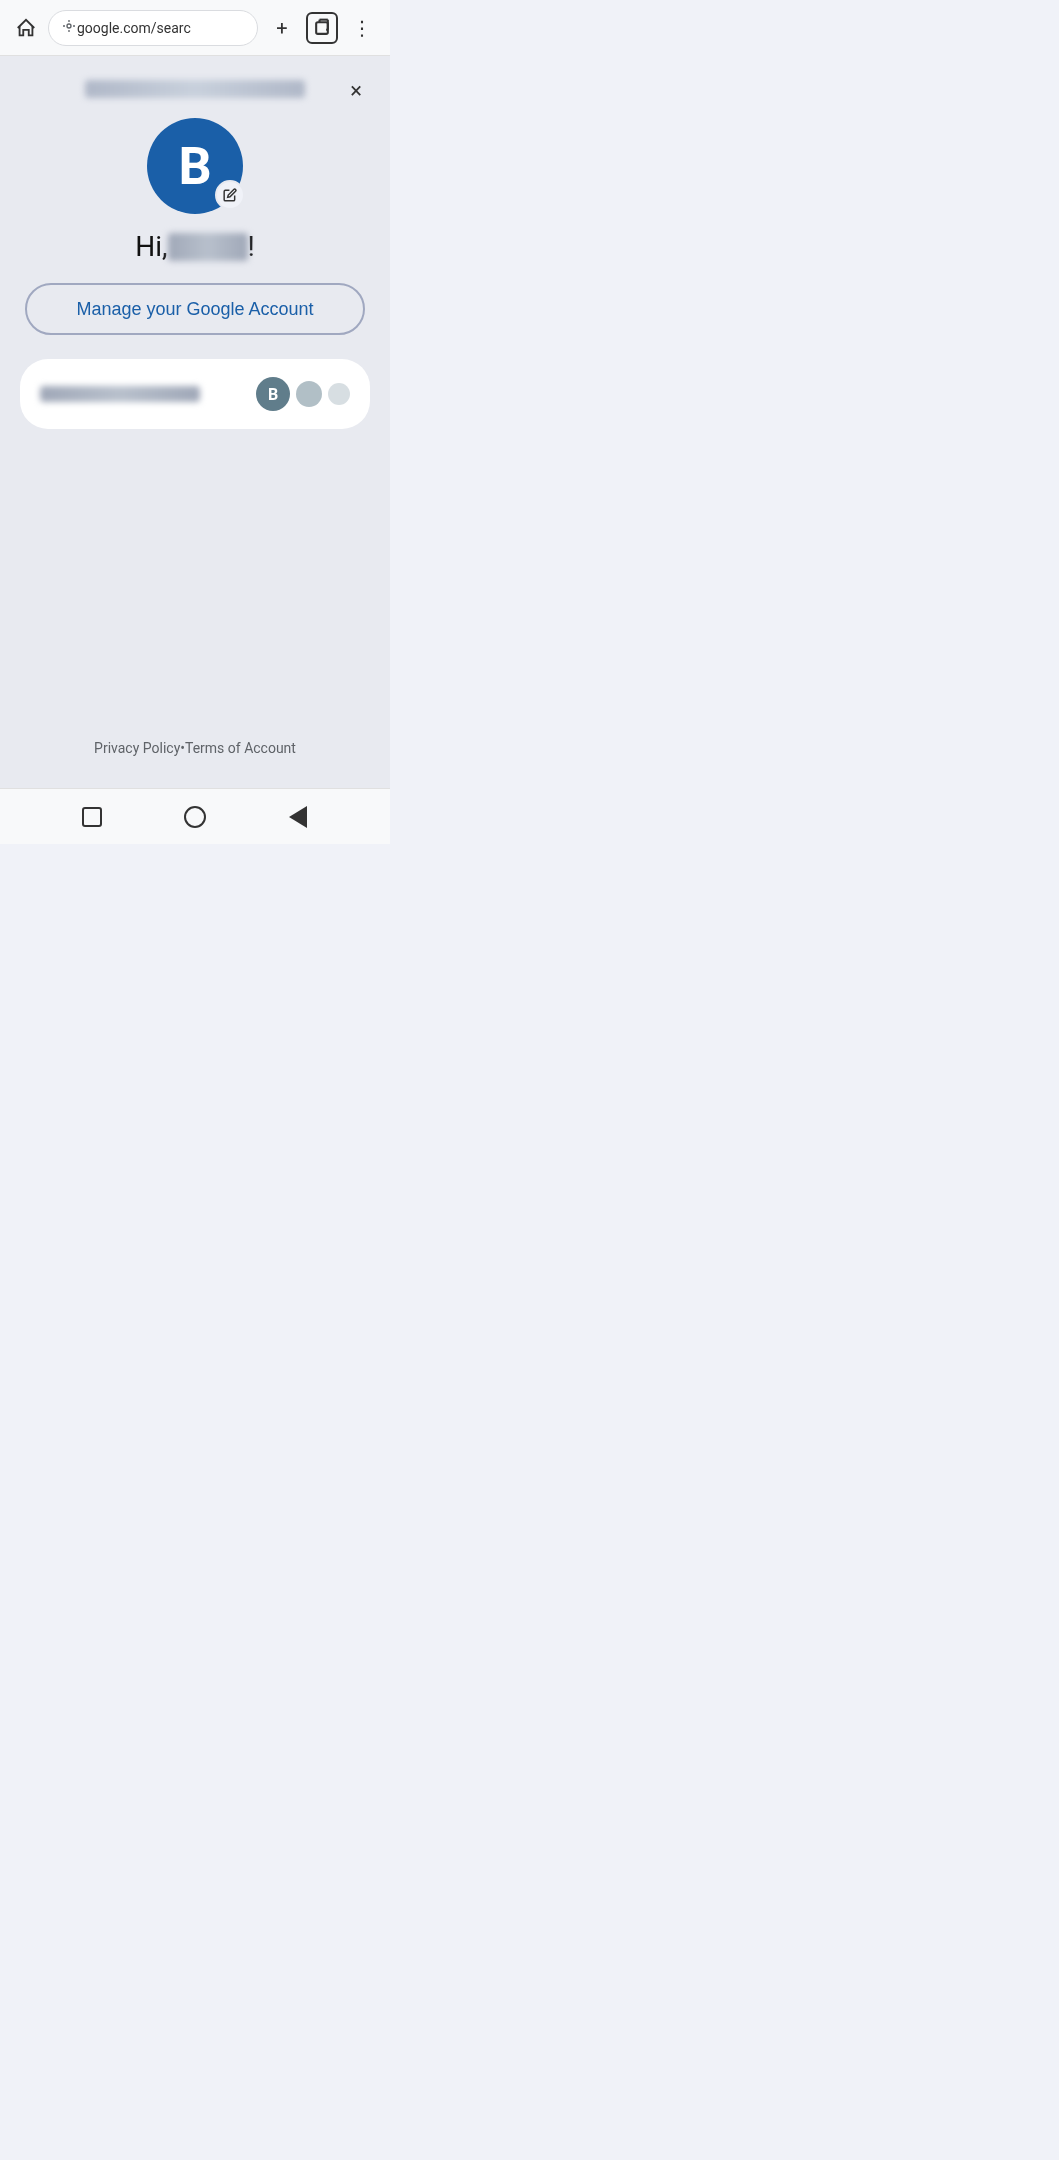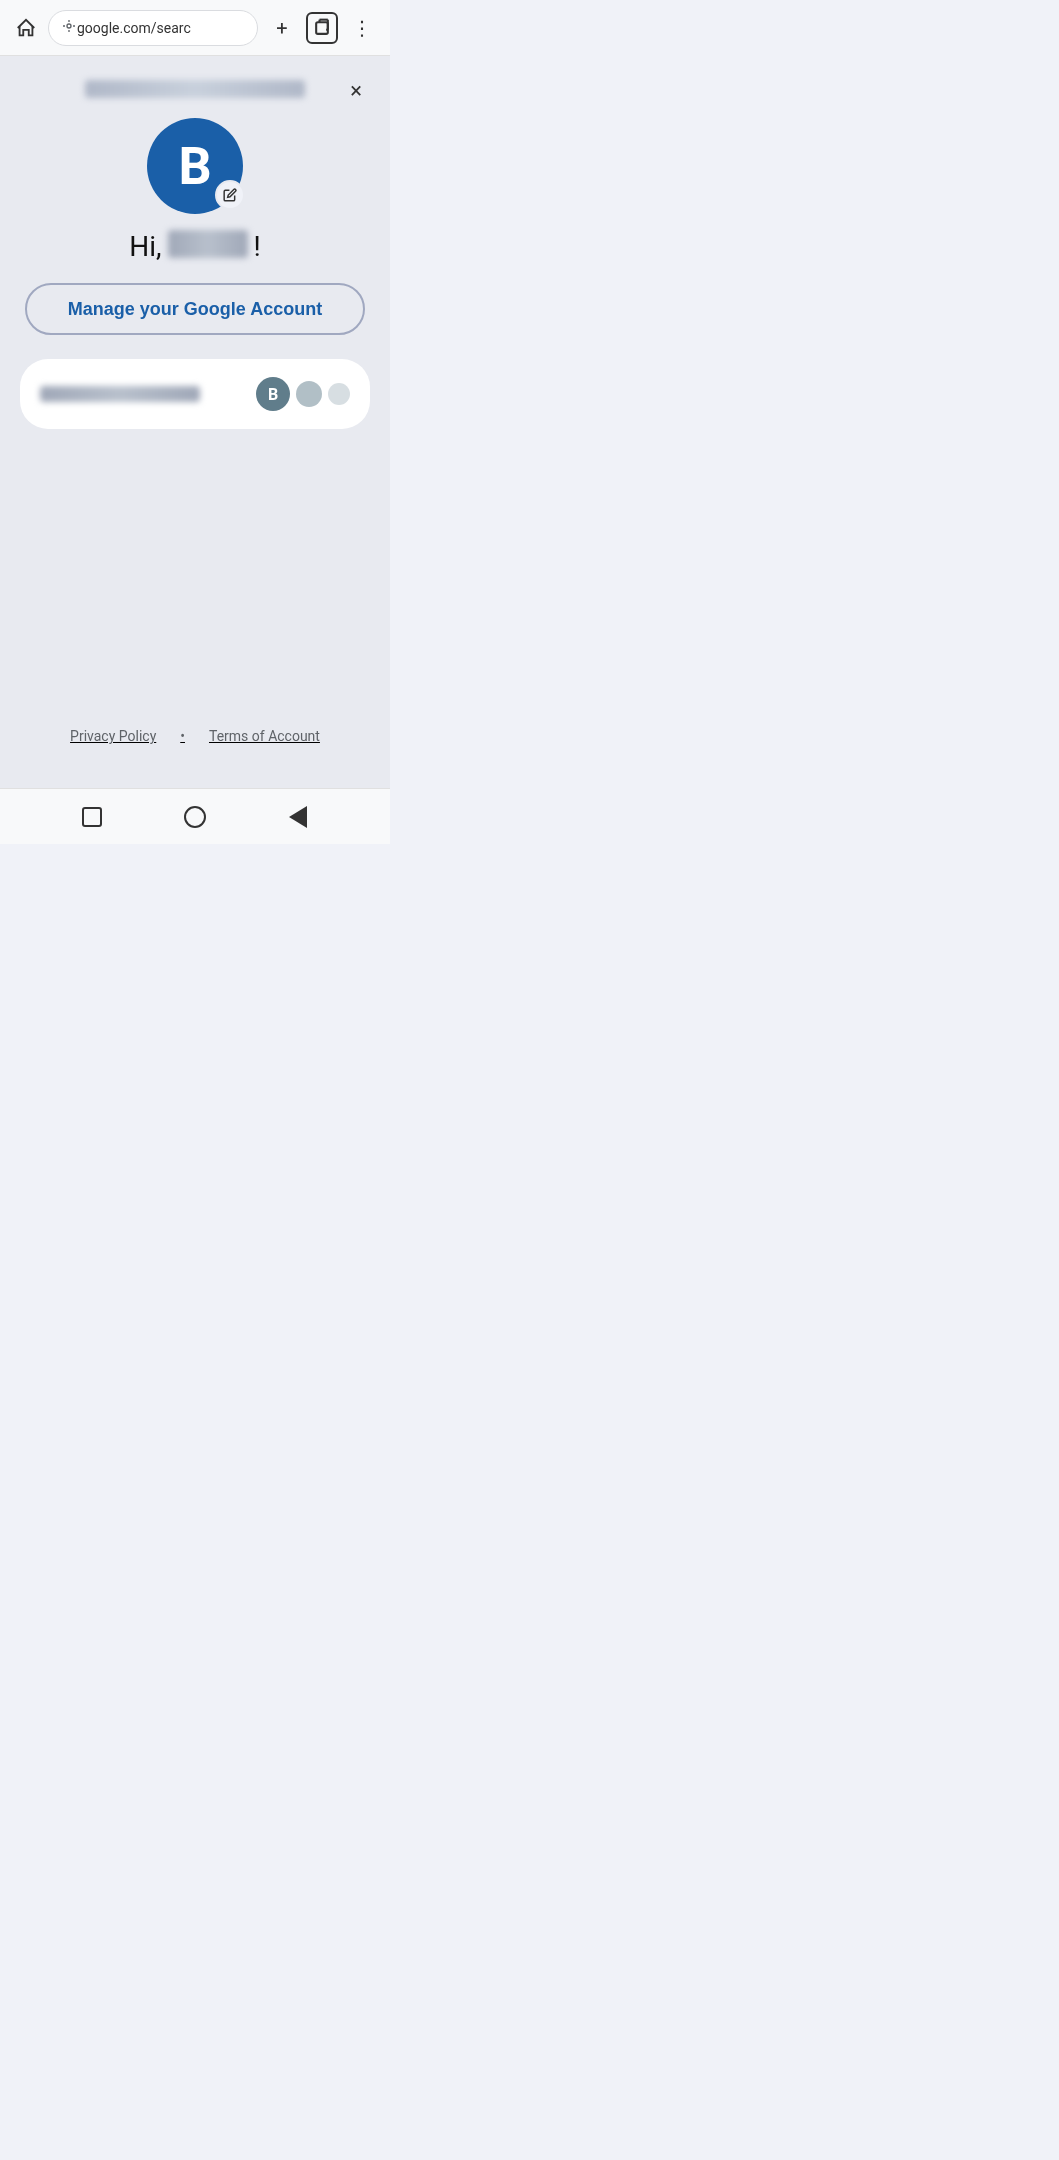--- a/index.html
+++ b/index.html
@@ -159,22 +159,21 @@
       color: #333;
       cursor: pointer;
     }
 
     
     .greeting {
       font-size: 28px;
       color: #111;
       margin-bottom: 20px;
       display: flex;
-      align-items: flex-start;
-      gap: 6px;
+      align-items: center;
     }
 
     .greeting-blurred {
       display: inline-block;
       width: 80px;
       height: 28px;
       background: linear-gradient(90deg, #a0a8b8 0%, #b8c0cc 50%, #a0a8b8 100%);
       border-radius: 4px;
       filter: blur(3px);
       vertical-align: middle;
@@ -183,21 +182,21 @@
     
     .manage-account-btn {
       width: 100%;
       max-width: 340px;
       height: 52px;
       border: 2px solid #a0a8c0;
       border-radius: 30px;
       background: transparent;
       color: #1a5fa8;
       font-size: 18px;
-      font-weight: 700;
+      font-weight: 400;
       cursor: pointer;
       display: flex;
       align-items: center;
       justify-content: center;
       margin-bottom: 24px;
     }
 
     
     .account-card {
       width: 100%;
@@ -254,27 +253,26 @@
       opacity: 0.5;
     }
 
     
     .spacer {
       flex: 1;
     }
 
     
     .footer {
-      padding: 24px 0 44px;
-      display: flex;
-      align-items: center;
-      justify-content: center;
-      gap: 24px;
+      padding: 24px 0 32px;
+      display: flex;
+      align-items: center;
+      justify-content: center;
+      gap: 0;
       background: #e8eaf0;
-      text-decoration: underline;
     }
 
     .footer-link {
       font-size: 14px;
       color: #5f6368;
       text-decoration: none;
     }
 
     .footer-dot {
       font-size: 14px;

